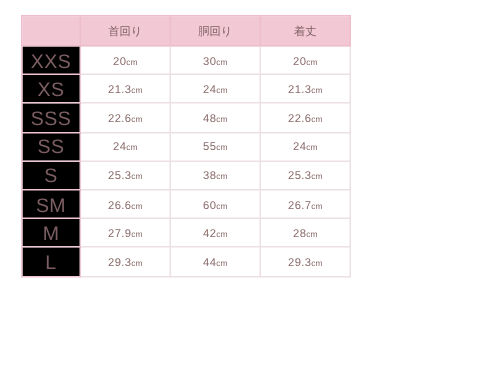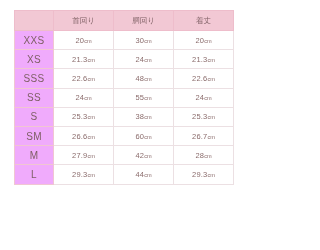--- a/index.html
+++ b/index.html
@@ -61,23 +61,23 @@
     height: 19px;
     font-size: 7.5px;
     color: #7d5f63;
   }
   #size-table thead th.corner-cell {
     background: #f2c8d4;
   }
 
   
   #size-table td.size-label {
-    background: #f0abfc;
+    background: #000000;
     border-color: #f0c6d2;
-    font-size: 10px;
+    font-size: 13px;
     color: #7d5f63;
     letter-spacing: 0.3px;
     text-align: center;
   }
 
   
   #size-table td.measure {
     background: #ffffff;
     border-color: #ece0e3;
     font-size: 7.5px;

